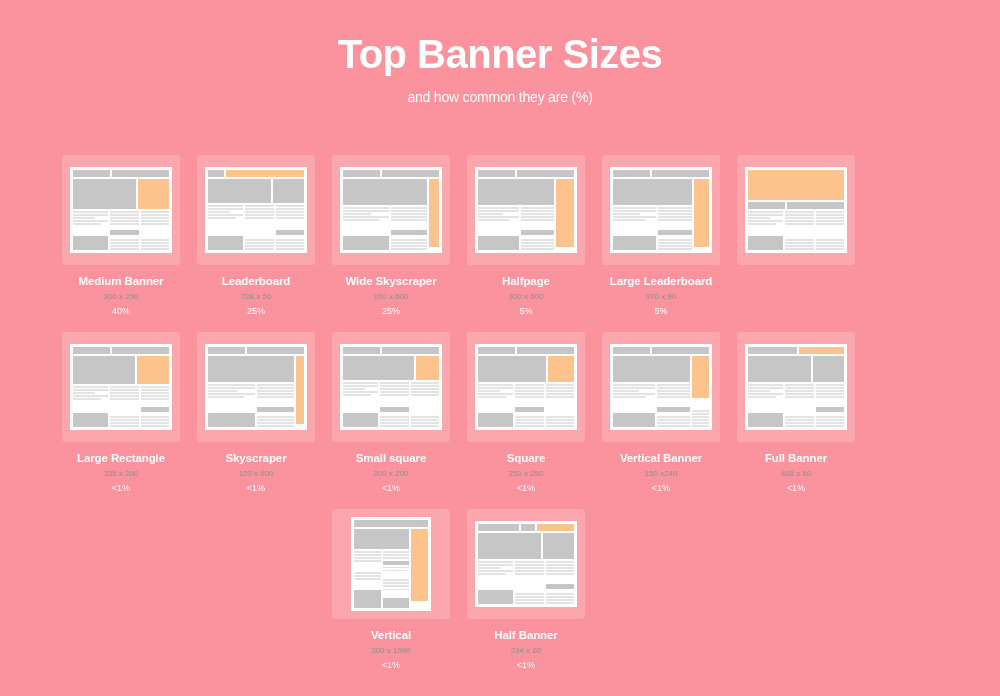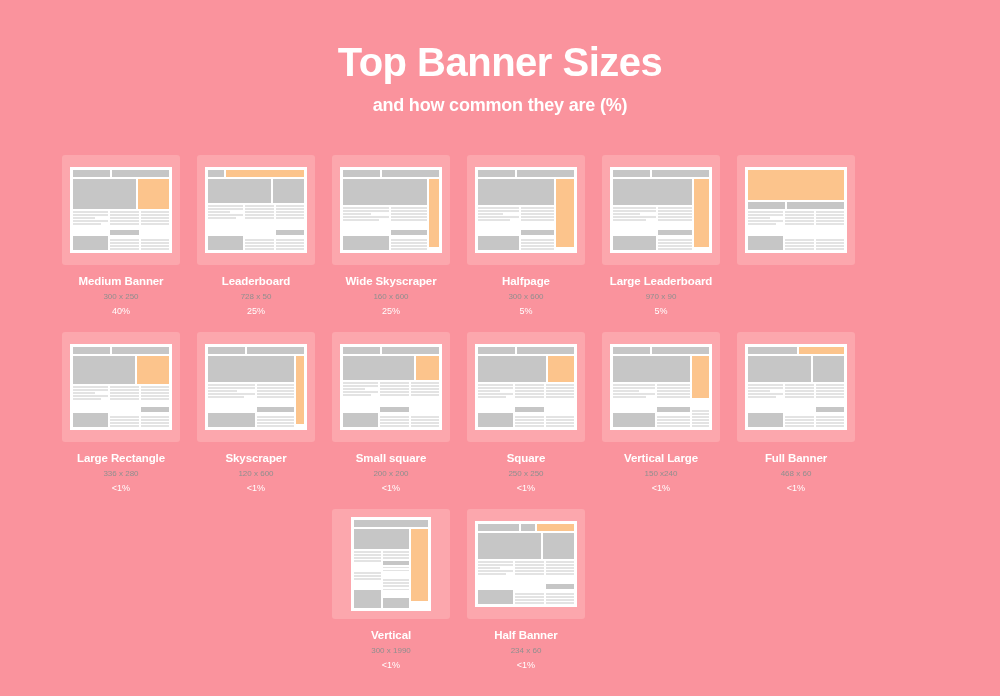--- a/index.html
+++ b/index.html
@@ -9,33 +9,33 @@
     height: 696px;
     overflow: hidden;
     font-family: "Liberation Sans", sans-serif;
     background: #fa939d;
     position: relative;
   }
 
   
   .header {
     text-align: center;
-    padding-top: 36px;
+    padding-top: 28px;
   }
   .title {
     color: #ffffff;
     font-size: 40px;
     font-weight: bold;
     letter-spacing: -0.5px;
     line-height: 52px;
   }
   .subtitle {
     color: #ffffff;
-    font-size: 18px;
-    font-weight: bold;
+    font-size: 14px;
+    font-weight: normal;
     line-height: 34px;
     letter-spacing: -0.2px;
   }
 
   
   .grid {
     position: absolute;
     left: 0;
     top: 155px;
     width: 917px;
@@ -765,21 +765,21 @@
                   <div class="ln"></div>
                   <div class="ln"></div>
                   <div class="ln"></div>
                   <div class="ln"></div>
                 </div>
               </div>
             </div>
           </div>
         </div>
         <div class="caption">
-          <div class="c-name">Vertical Large</div>
+          <div class="c-name">Vertical Banner</div>
           <div class="c-dim">150 x240</div>
           <div class="c-pct">&lt;1%</div>
         </div>
       </div>
       <div class="card">
         <div class="thumb">
           <div class="page w-wide">
             <div class="navrow">
               <div class="nav-b"></div>
               <div class="ad-orange" style="flex:1.4"></div>

